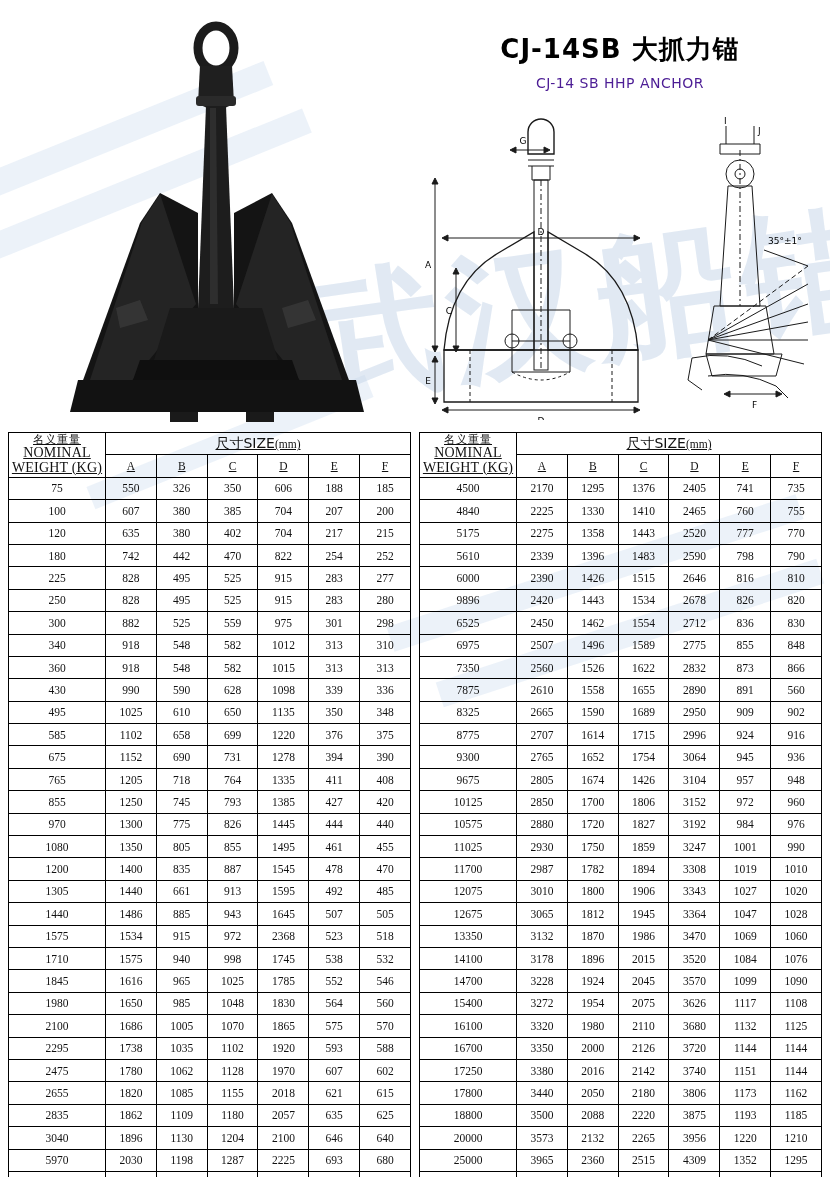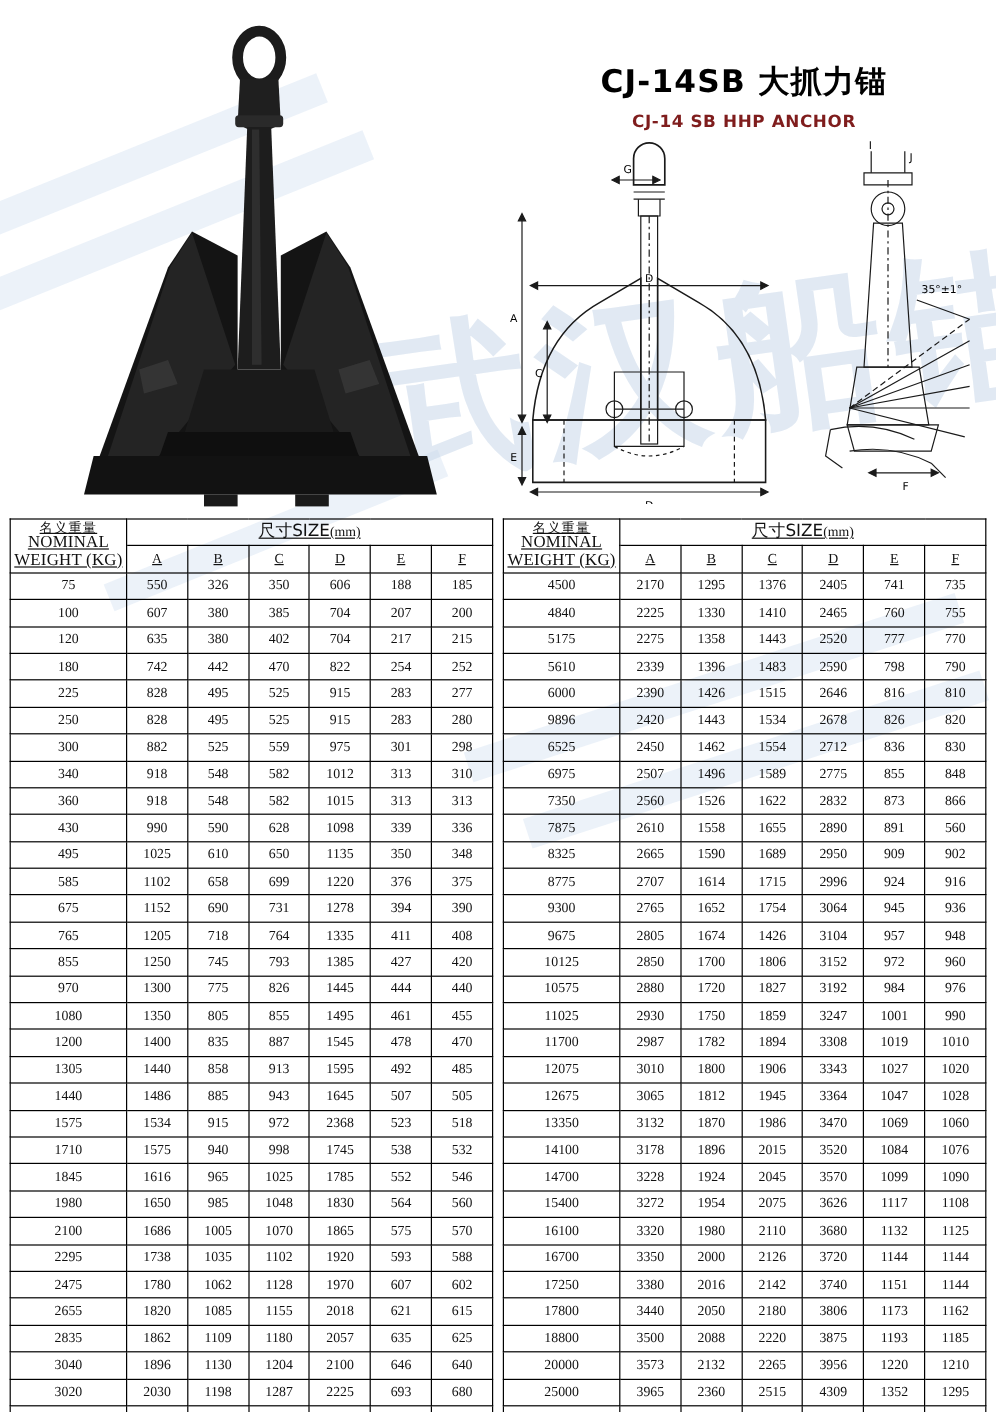--- a/index.html
+++ b/index.html
@@ -50,38 +50,38 @@
 
   
   .top {
     position: relative;
     z-index: 2;
     height: 432px;
   }
   .title-block {
     position: absolute;
     left: 420px;
-    top: 51px;
+    top: 32px;
     width: 400px;
     text-align: center;
   }
   .title-cn {
     font-family: "DejaVu Sans", sans-serif;
     font-size: 26px;
     font-weight: bold;
     letter-spacing: 1px;
     color: #000;
   }
   .title-en {
     font-family: "DejaVu Sans", sans-serif;
     font-size: 14px;
-    font-weight: bold;
+    font-weight: normal;
     margin-top: 8px;
     letter-spacing: .5px;
-    color: #7f1d1d;
+    color: #4c1d95;
   }
 
   .photo {
     position: absolute;
     left: 20px;
     top: 8px;
     width: 380px;
     height: 420px;
   }
   .drawings {
@@ -468,21 +468,21 @@
           <td class="letter-col">1400</td>
           <td class="letter-col">835</td>
           <td class="letter-col">887</td>
           <td class="letter-col">1545</td>
           <td class="letter-col">478</td>
           <td class="letter-col">470</td>
         </tr>
         <tr>
           <td class="weight-col">1305</td>
           <td class="letter-col">1440</td>
-          <td class="letter-col">858</td>
+          <td class="letter-col">661</td>
           <td class="letter-col">913</td>
           <td class="letter-col">1595</td>
           <td class="letter-col">492</td>
           <td class="letter-col">485</td>
         </tr>
         <tr>
           <td class="weight-col">1440</td>
           <td class="letter-col">1486</td>
           <td class="letter-col">885</td>
           <td class="letter-col">943</td>
@@ -574,21 +574,21 @@
         <tr>
           <td class="weight-col">3040</td>
           <td class="letter-col">1896</td>
           <td class="letter-col">1130</td>
           <td class="letter-col">1204</td>
           <td class="letter-col">2100</td>
           <td class="letter-col">646</td>
           <td class="letter-col">640</td>
         </tr>
         <tr>
-          <td class="weight-col">3020</td>
+          <td class="weight-col">5970</td>
           <td class="letter-col">2030</td>
           <td class="letter-col">1198</td>
           <td class="letter-col">1287</td>
           <td class="letter-col">2225</td>
           <td class="letter-col">693</td>
           <td class="letter-col">680</td>
         </tr>
         <tr>
           <td class="weight-col">3940</td>
           <td class="letter-col">2080</td>

